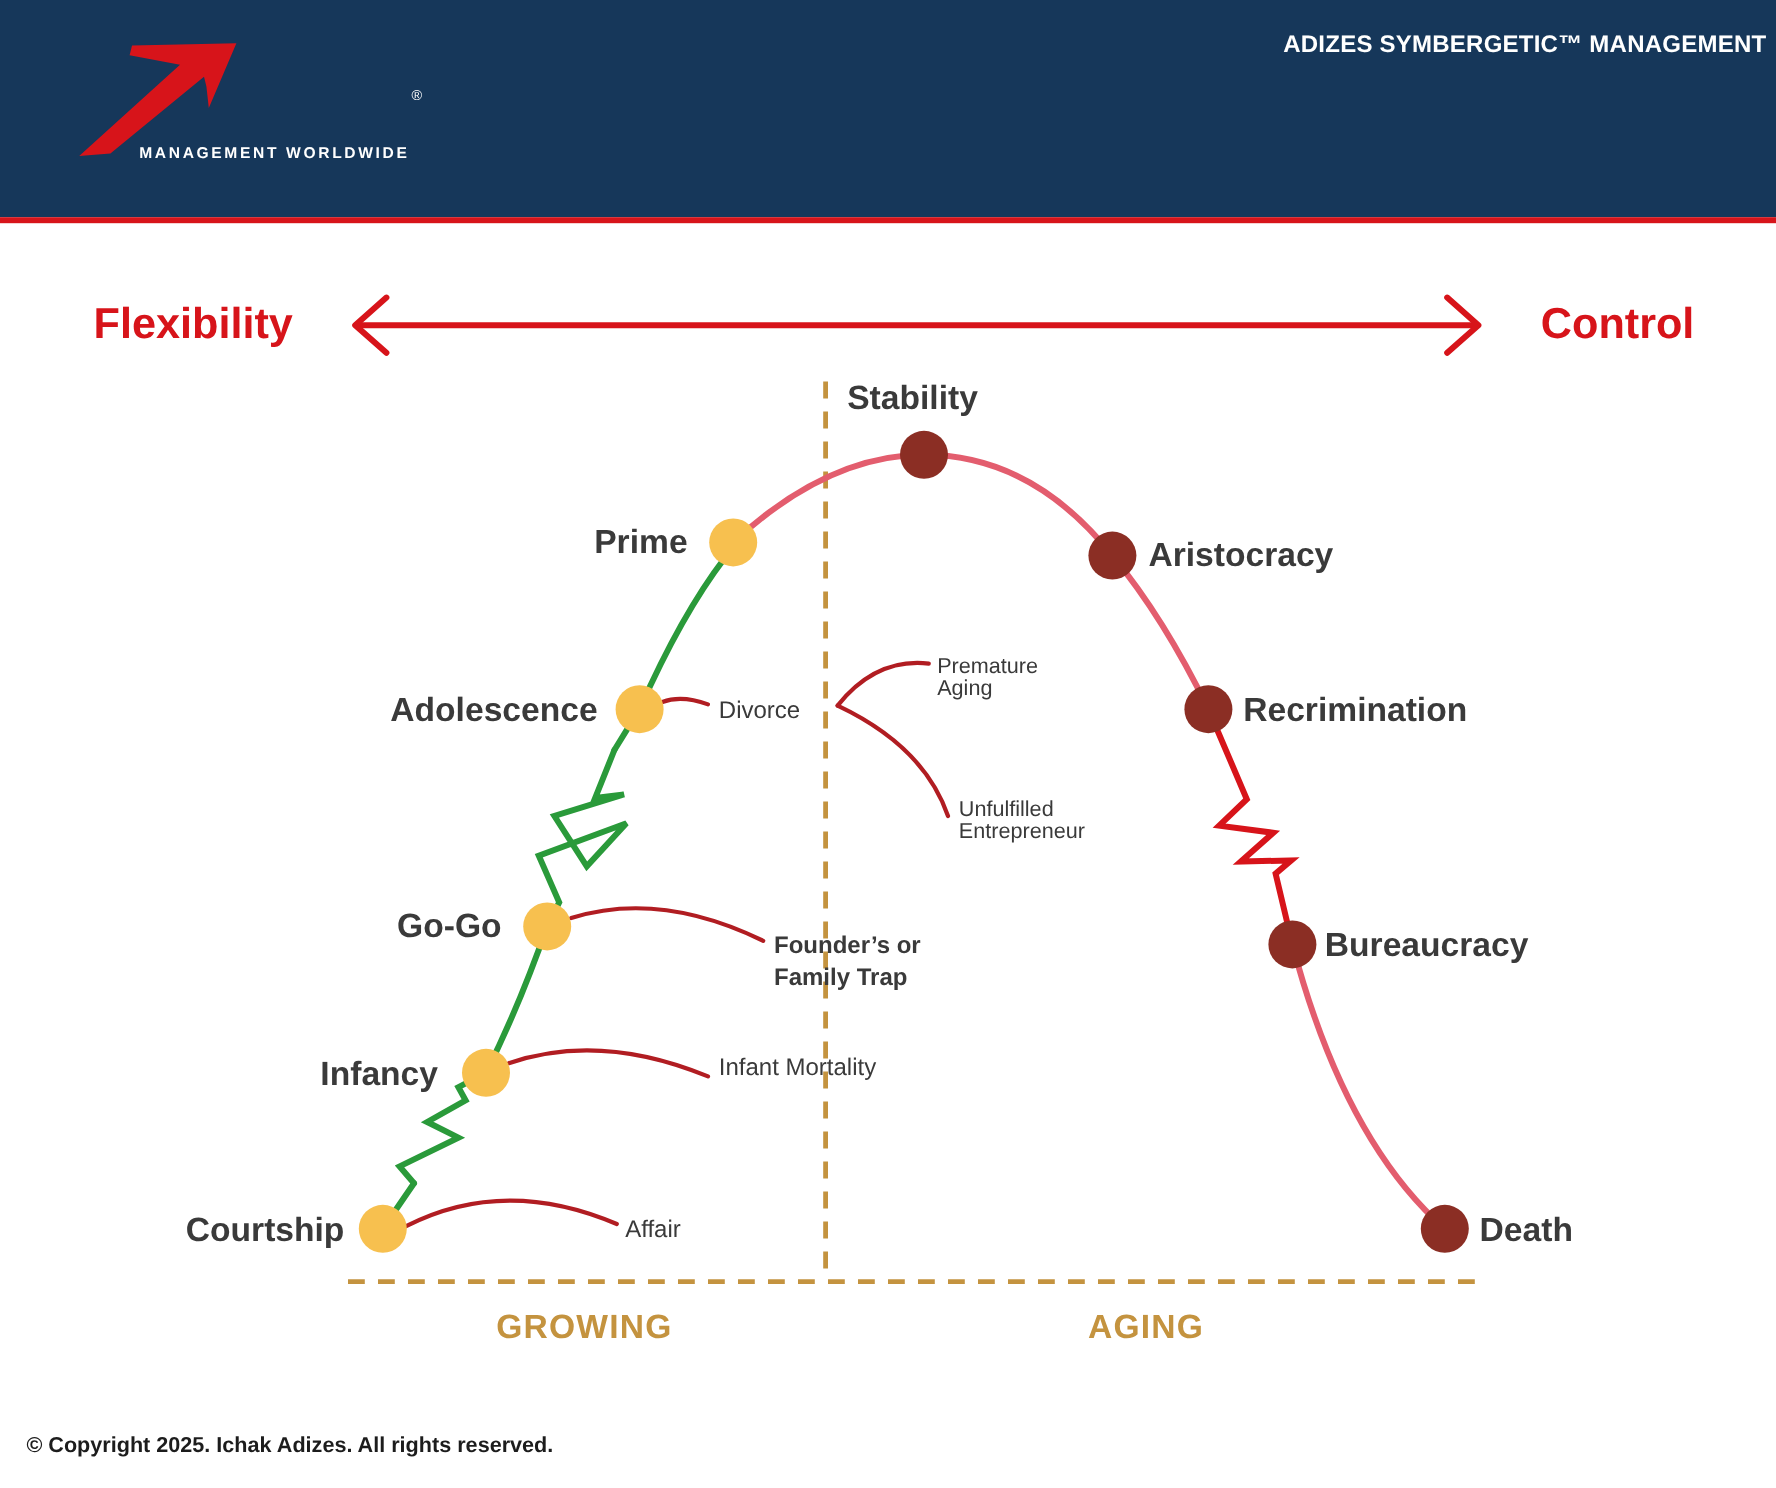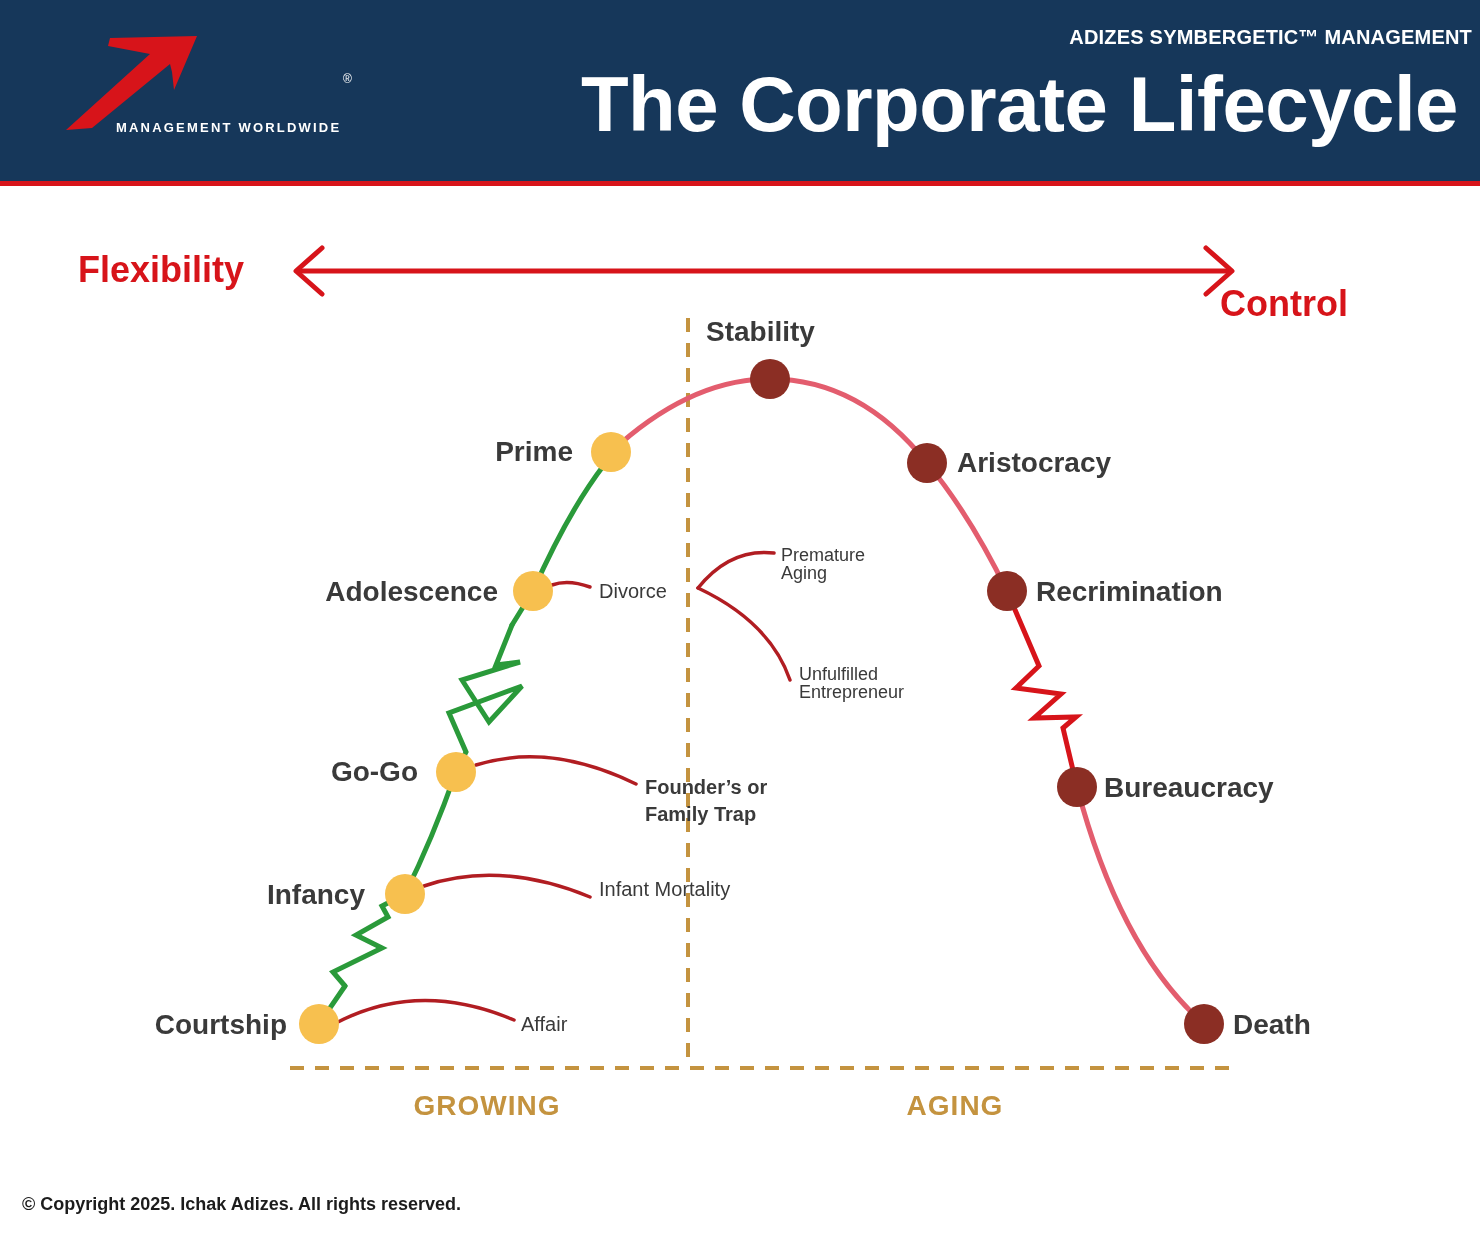--- a/index.html
+++ b/index.html
@@ -10,41 +10,40 @@
   .logo { position:absolute; left:62px; top:32px; width:300px; height:110px; }
   .logo-word { position:absolute; left:112px; top:40px; font-family:"DejaVu Serif", serif; font-style:italic;
                font-size:58px; color:#ffffff; letter-spacing:1px; line-height:1; }
   .logo-reg { position:absolute; left:281px; top:40px; font-size:12px; color:#ffffff; }
   .logo-sub { position:absolute; left:54px; top:88px; font-size:13px; font-weight:bold; color:#ffffff; letter-spacing:2.2px; }
   .logo-arrow { position:absolute; left:0; top:0; }
   .kicker { position:absolute; right:8px; top:26px; font-size:20px; font-weight:bold; color:#ffffff; letter-spacing:0.2px; }
   .title { position:absolute; right:22px; top:62px; font-size:78px; font-weight:bold; color:#ffffff; letter-spacing:-0.5px; line-height:1.1; }
   .axis-label { position:absolute; top:252px; font-size:36px; font-weight:bold; color:#d7141a; line-height:1;text-align:right; }
   .axis-left { left:78px; }
-  .axis-right { left:1220px;margin-top:34px; }
+  .axis-right { left:1284px; }
   svg.diagram { position:absolute; left:0; top:0; }
   .stage { font-family:"Liberation Sans", "DejaVu Sans", sans-serif; font-weight:bold; font-size:28px; fill:#3a3a3a; }
   .trap { font-family:"Liberation Sans", "DejaVu Sans", sans-serif; font-size:20px; fill:#3a3a3a; }
   .trap-bold { font-weight:bold; }
   .phase { font-family:"Liberation Sans", "DejaVu Sans", sans-serif; font-weight:bold; font-size:28px; fill:#c4933f; letter-spacing:1px; }
   .copyright { position:absolute; left:22px; top:1194px; font-size:18px; font-weight:bold; color:#1c1c1c; }
 </style>
 </head>
 <body>
 
 <div class="header">
   <div class="logo">
     <svg class="logo-arrow" width="140" height="100" viewBox="0 0 140 100">
       <path d="M48 6 L135 4 L112 58 L110 40 L108 32 L30 96 L4 98 L88 22 L46 14 Z" fill="#d7141a"></path>
     </svg>
     <span class="logo-reg">®</span>
     <span class="logo-sub">MANAGEMENT WORLDWIDE</span>
   </div>
   <div class="kicker">ADIZES SYMBERGETIC™ MANAGEMENT</div>
-  <div class="title">The Corporate Lifecycle</div>
 </div>
 <div class="header-rule"></div>
 
 <div class="axis-label axis-left">Flexibility</div>
 <div class="axis-label axis-right">Control</div>
 
 <svg class="diagram" width="1480" height="1240" viewBox="0 0 1480 1240">
 
   <g stroke="#d7141a" stroke-width="5" fill="none" stroke-linecap="round" stroke-linejoin="round">
     <line x1="298" y1="271" x2="1230" y2="271"></line>

